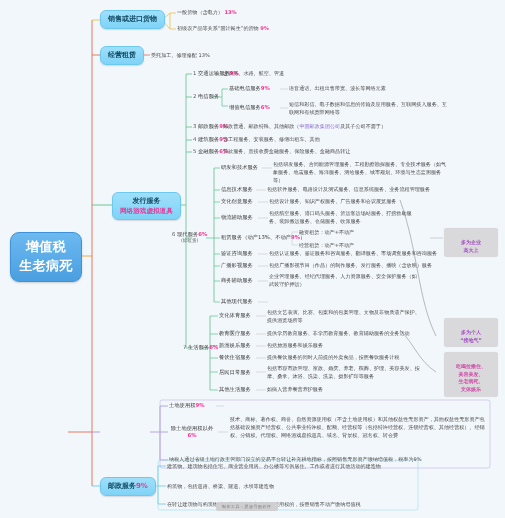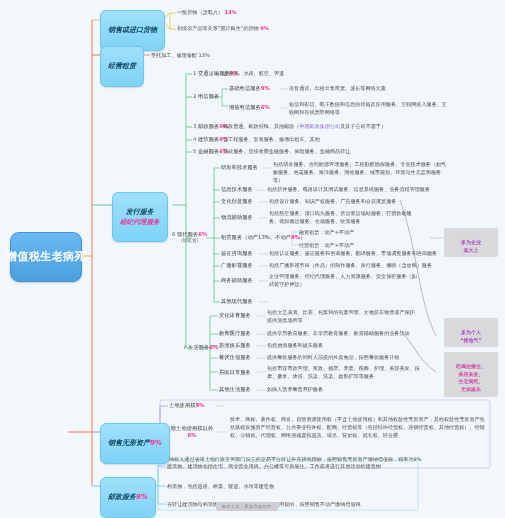--- a/index.html
+++ b/index.html
@@ -17,36 +17,35 @@
 
   .node{position:absolute;white-space:nowrap;}
 
   
   .root{
     left:10px;top:232px;width:70px;height:48px;
     background:linear-gradient(180deg,#6cb9f0 0%,#4a9fe0 100%);
     border:1px solid #3e93d8;
     border-radius:9px;
     box-shadow:0 1px 2px rgba(0,0,0,.18);
-    display:flex;flex-direction:row;align-items:center;justify-content:center;
-    color:#fff;font-weight:bold;font-size:11px;line-height:1.45;
+    display:flex;flex-direction:column;align-items:center;justify-content:center;
+    color:#fff;font-weight:bold;font-size:13px;line-height:1.45;
     letter-spacing:.4px;
   }
 
   
   .pill{
     background:linear-gradient(180deg,#9fe0fb 0%,#7fd3f7 100%);
     border:1px solid #6cc8ef;
     border-radius:6px;
     box-shadow:0 1px 1.5px rgba(0,0,0,.13);
     color:#134a63;font-weight:bold;font-size:7px;
-    padding:14px 7px;
+    padding:3px 7px;
     display:flex;flex-direction:column;align-items:center;justify-content:center;
     line-height:1.5;
-    font-style:italic;
   }
   .pill .sub{color:#e2399a;font-size:6.6px;}
   .pill .pct{color:#ff2f92;}
 
   
   .leaf{font-size:5.1px;line-height:1.55;color:#4b4b4b;}
   .leaf .pct{color:#ff2f92;font-weight:bold;}
   .leaf .lilac{color:#8d6fd1;}
 
   
@@ -156,21 +155,21 @@
 
   <div class="node pill" style="left:100px;top:46px;">
     <span>经营租赁</span>
   </div>
   <div class="node leaf" style="left:151px;top:52px;">
     <span>受托加工、修理修配 13%</span>
   </div>
 
   <div class="node pill" style="left:112px;top:192px;">
     <span>发行服务</span>
-    <span class="sub">经纪代理服务</span>
+    <span class="sub">网络游戏虚拟道具</span>
   </div>
 
   <div class="node btitle" style="left:193px;top:70px;">
     <span class="num">1</span>
     <span>交通运输服务</span><span class="pct">9%</span>
   </div>
   <div class="node leaf" style="left:223px;top:70px;">
     <span>含铁路、水路、航空、管道</span>
   </div>
 
@@ -339,23 +338,20 @@
     <span>多为个人
 “接地气”</span>
   </div>
   <div class="node callout c2" style="left:444px;top:352px;width:46px;white-space:pre-line;">
     <span>吃喝拉撒住、
 美容美发、
 生老病死、
 文体娱乐</span>
   </div>
 
-  <div class="node pill" style="left:100px;top:423px;">
-    <span><span>销售无形资产</span><span class="pct">9%</span></span>
-  </div>
   <div class="node btitle" style="left:169px;top:402px;">
     <span>土地使用权</span><span class="pct">9%</span>
   </div>
   <div class="node btitle" style="left:169px;top:425px;width:46px;white-space:normal;text-align:center;">
     <span>除土地使用权以外</span>
     <div class="pct">6%</div>
   </div>
   <div class="node leaf" style="left:230px;top:416px;width:255px;white-space:normal;">
     <span>技术、商标、著作权、商誉、自然资源使用权（不含土地使用权）和其他权益性无形资产，其他权益性无形资产包括基础设施资产经营权、公共事业特许权、配额、经营权等（包括特许经营权、连锁经营权、其他经营权）、经销权、分销权、代理权、网络游戏虚拟道具、域名、背景权、冠名权、转会费</span>
   </div>

